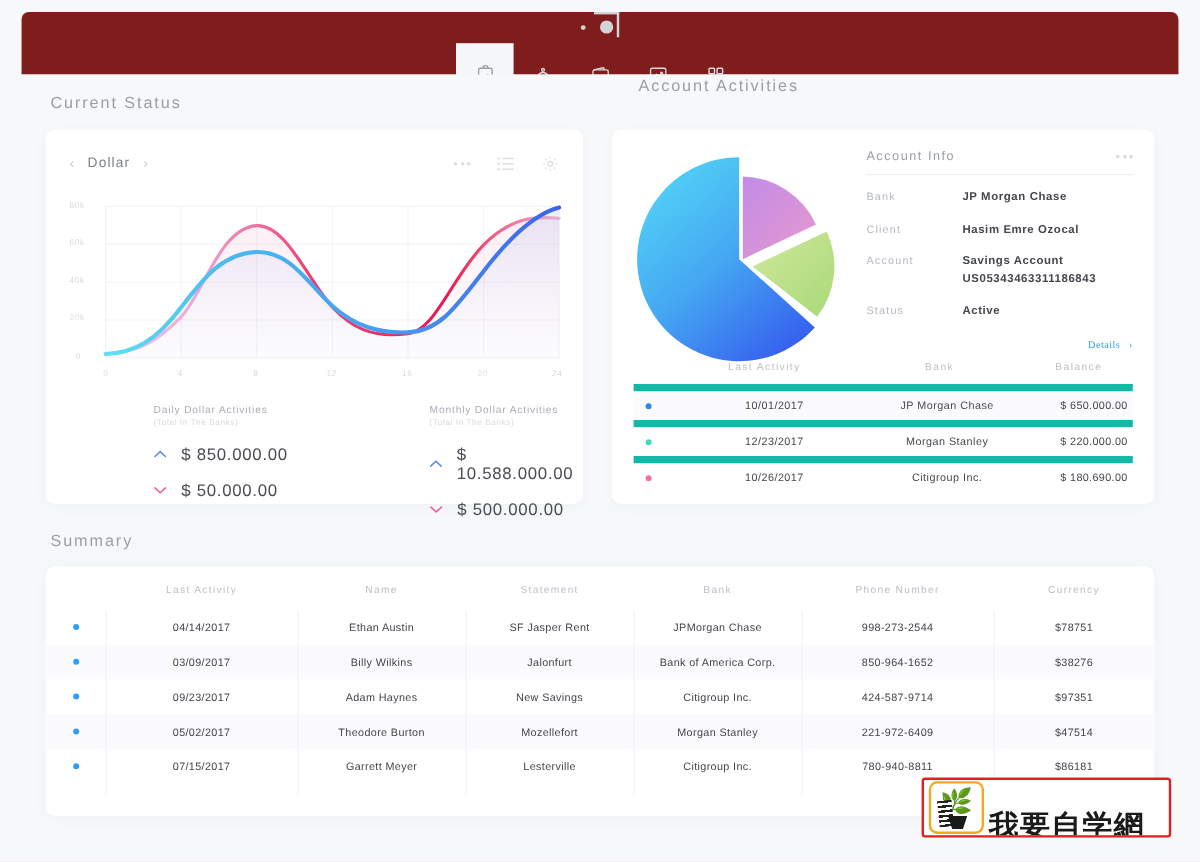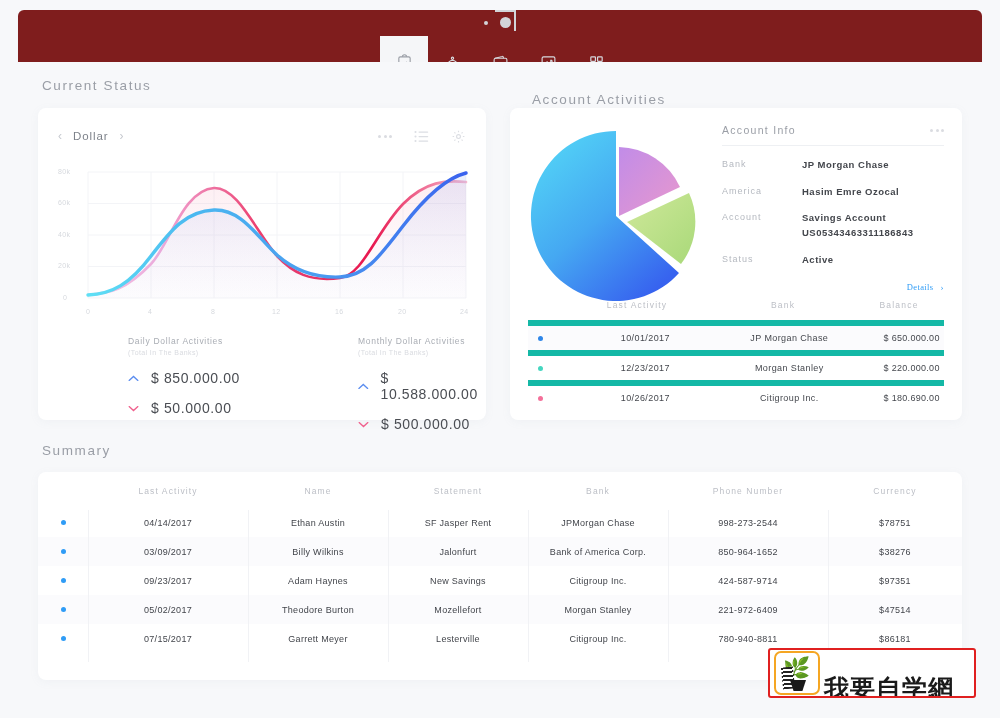--- a/index.html
+++ b/index.html
@@ -163,21 +163,21 @@
     display: flex;
   }
   .stat-col { width: 50%; padding-left: 90px; }
   .stat-col:nth-child(2) { padding-left: 96px; }
   .stat-title { font-size: 8.5px; color: #a9adb4; letter-spacing: .7px; }
   .stat-sub { font-size: 7px; color: #d9dbe0; letter-spacing: .4px; margin-top: 3px; }
   .stat-line { display: flex; align-items: center; margin-top: 14px; gap: 12px; }
   .stat-val { font-size: 14px; color: #4a4d53; letter-spacing: .6px; }
 
   
-  #account-activities-title { position: absolute; left: 532px; top: 92px; }
+  #account-activities-title { position: absolute; left: 532px; top: 64px; }
   .acct-card {
     position: absolute; left: 510px; top: 108px;
     width: 452px; height: 312px;
   }
   .pie-wrap { position: absolute; left: 18px; top: 8px; width: 195px; height: 205px; }
   .acct-info { position: absolute; left: 212px; top: 16px; width: 222px; }
   .acct-info-head {
     display: flex; align-items: center;
     padding-bottom: 9px; border-bottom: 1px solid #eef0f3;
   }
@@ -510,21 +510,21 @@
               <i></i>
             </span>
         </div>
       </div>
 
       <div class="info-row">
         <div class="info-key">Bank</div>
         <div class="info-val">JP Morgan Chase</div>
       </div>
       <div class="info-row">
-        <div class="info-key">America</div>
+        <div class="info-key">Client</div>
         <div class="info-val">Hasim Emre Ozocal</div>
       </div>
       <div class="info-row">
         <div class="info-key">Account</div>
         <div class="info-val" style="white-space:pre-line;">Savings Account
 US05343463311186843</div>
       </div>
       <div class="info-row">
         <div class="info-key">Status</div>
         <div class="info-val">Active</div>

